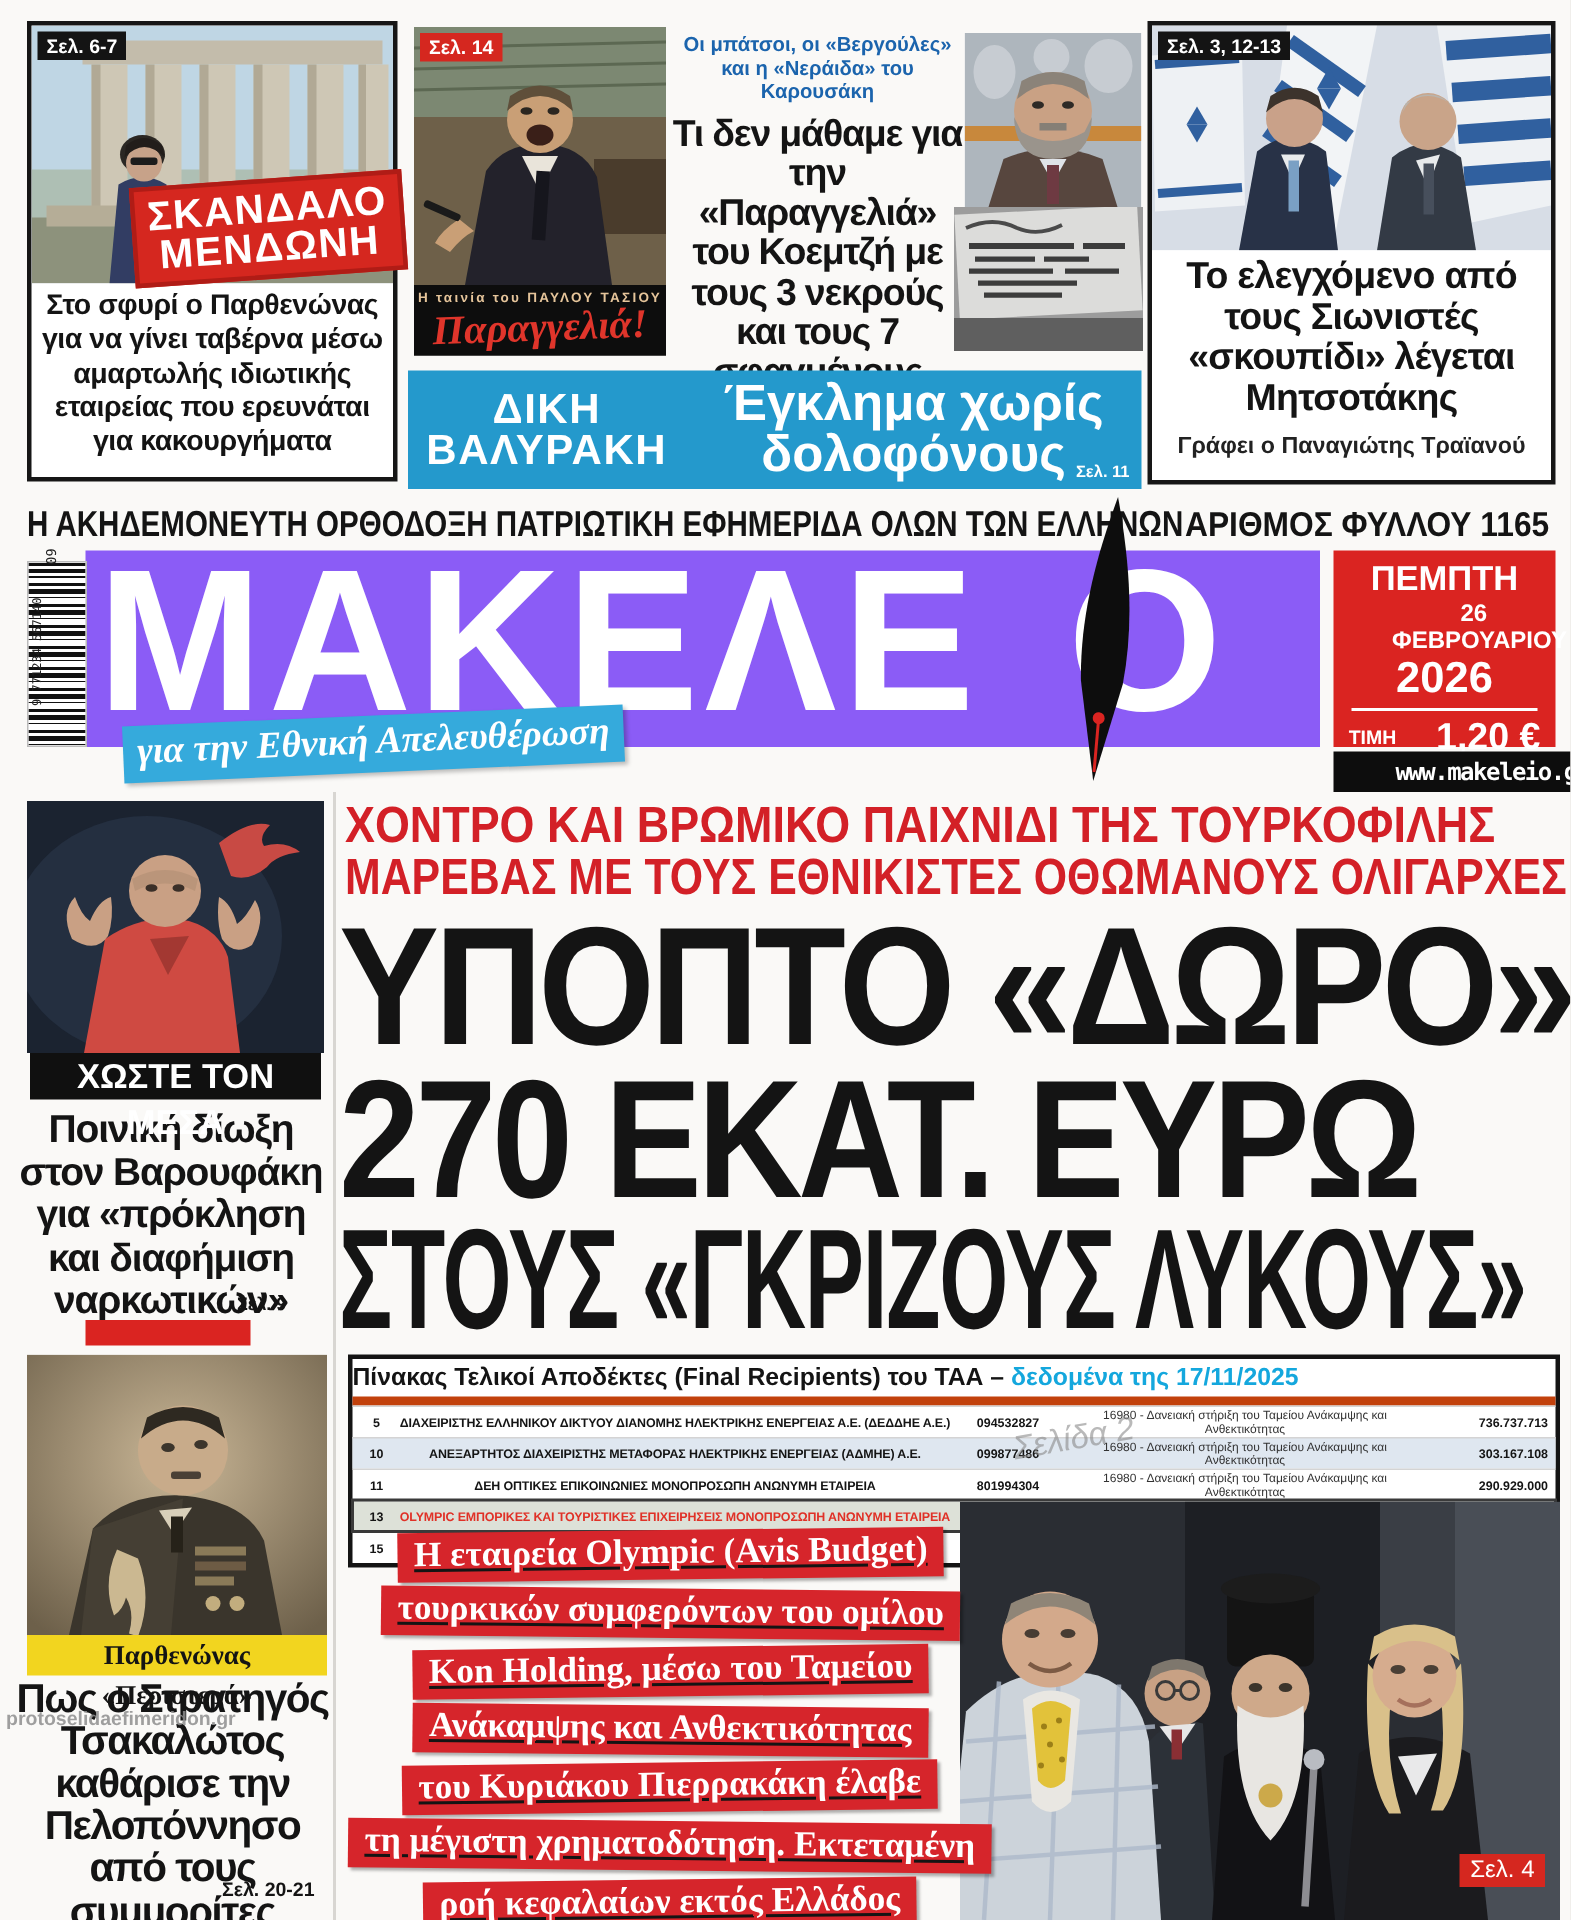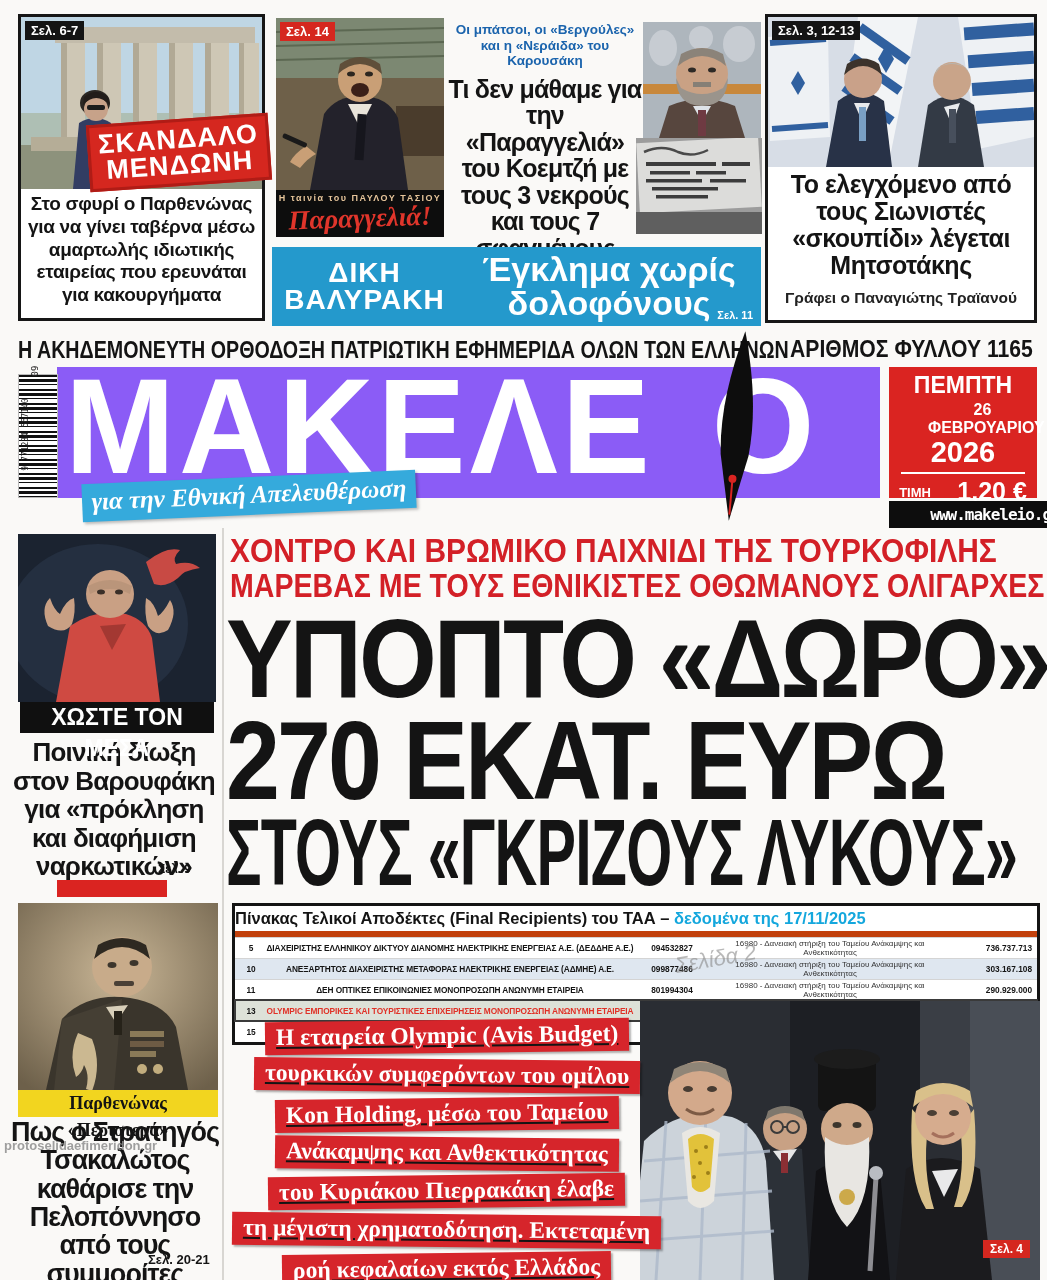--- a/index.html
+++ b/index.html
@@ -119,22 +119,22 @@
   .c-prog{flex:1;text-align:center;color:#333;font-size:8px;}
   .c-amt{width:80px;text-align:right;font-weight:bold;flex:none;padding-right:2px;}
   .row-alt{background:#dfe7f0;}
   .row-hl{background:#dde1d8;outline:2px solid #3a3a3a;outline-offset:-1px;}
   .row-hl .c-name{color:#e03127;}
   .wm-table{position:absolute;left:440px;top:40px;color:#8b8b8b;font-size:22px;font-style:italic;
         transform:rotate(-10deg);opacity:.6;z-index:4;}
 
   
   .ph-group{left:640px;top:1001px;width:400px;height:279px;overflow:hidden;}
-  .tag-sel4{position:absolute;right:10px;bottom:22px;background:#d5271f;color:#fff;font-weight:bold;
-        font-size:12px;padding:2px 7px;}
+  .tag-sel4{position:absolute;right:10px;bottom:22px;background:#d5271f;color:#fff;font-weight:normal;
+        font-size:16px;padding:2px 7px;}
   .strips{left:228px;top:1020px;width:438px;z-index:6;text-decoration:underline;}
   .strip{width:max-content;max-width:470px;margin:0 auto 6px auto;background:#d6252b;color:#fff;
         font-family:"Liberation Serif",serif;font-weight:bold;font-size:23.5px;line-height:1.1;
         padding:3px 11px 4px 11px;box-shadow:2px 2px 2px rgba(0,0,0,.3);}
   .strip:nth-child(odd){transform:rotate(-0.7deg);}
   .strip:nth-child(even){transform:rotate(0.6deg);}
 </style>
 </head>
 <body>
 

